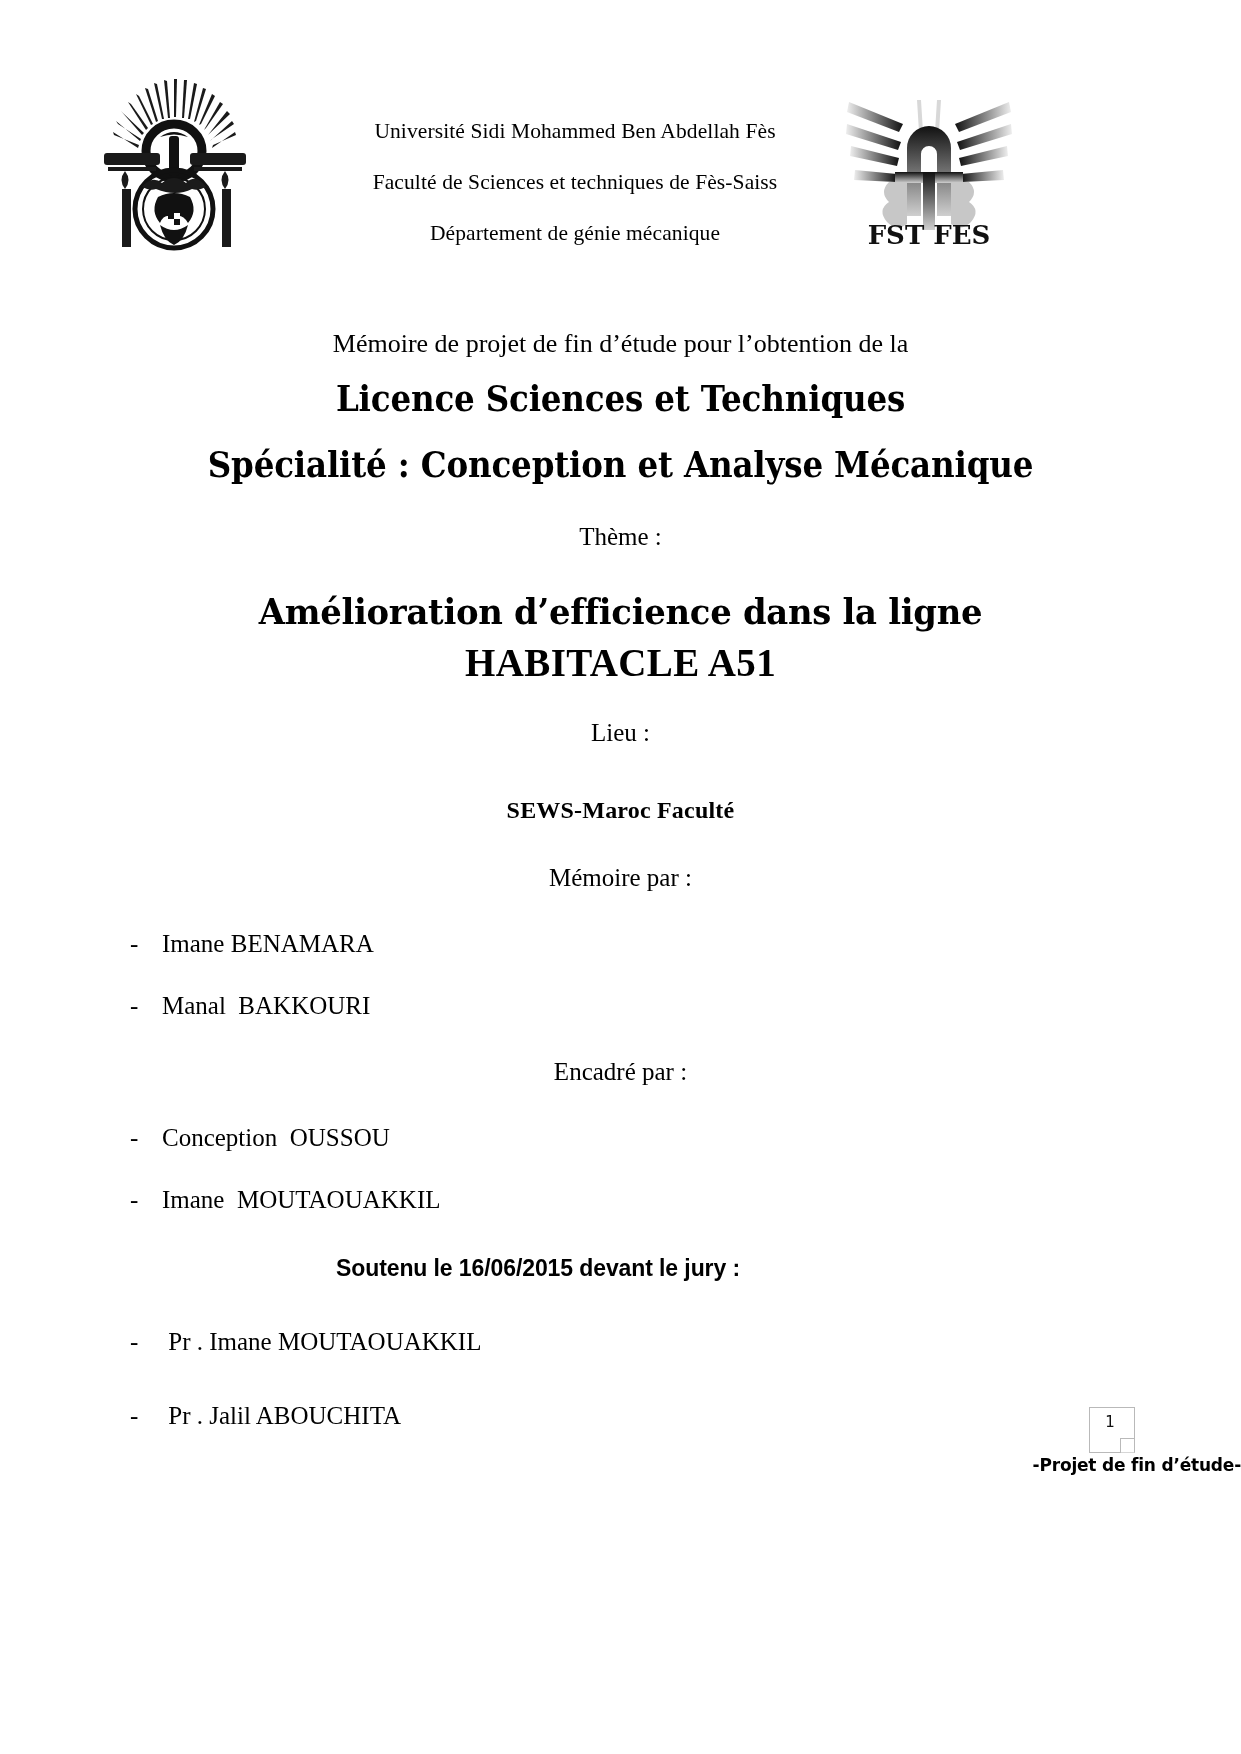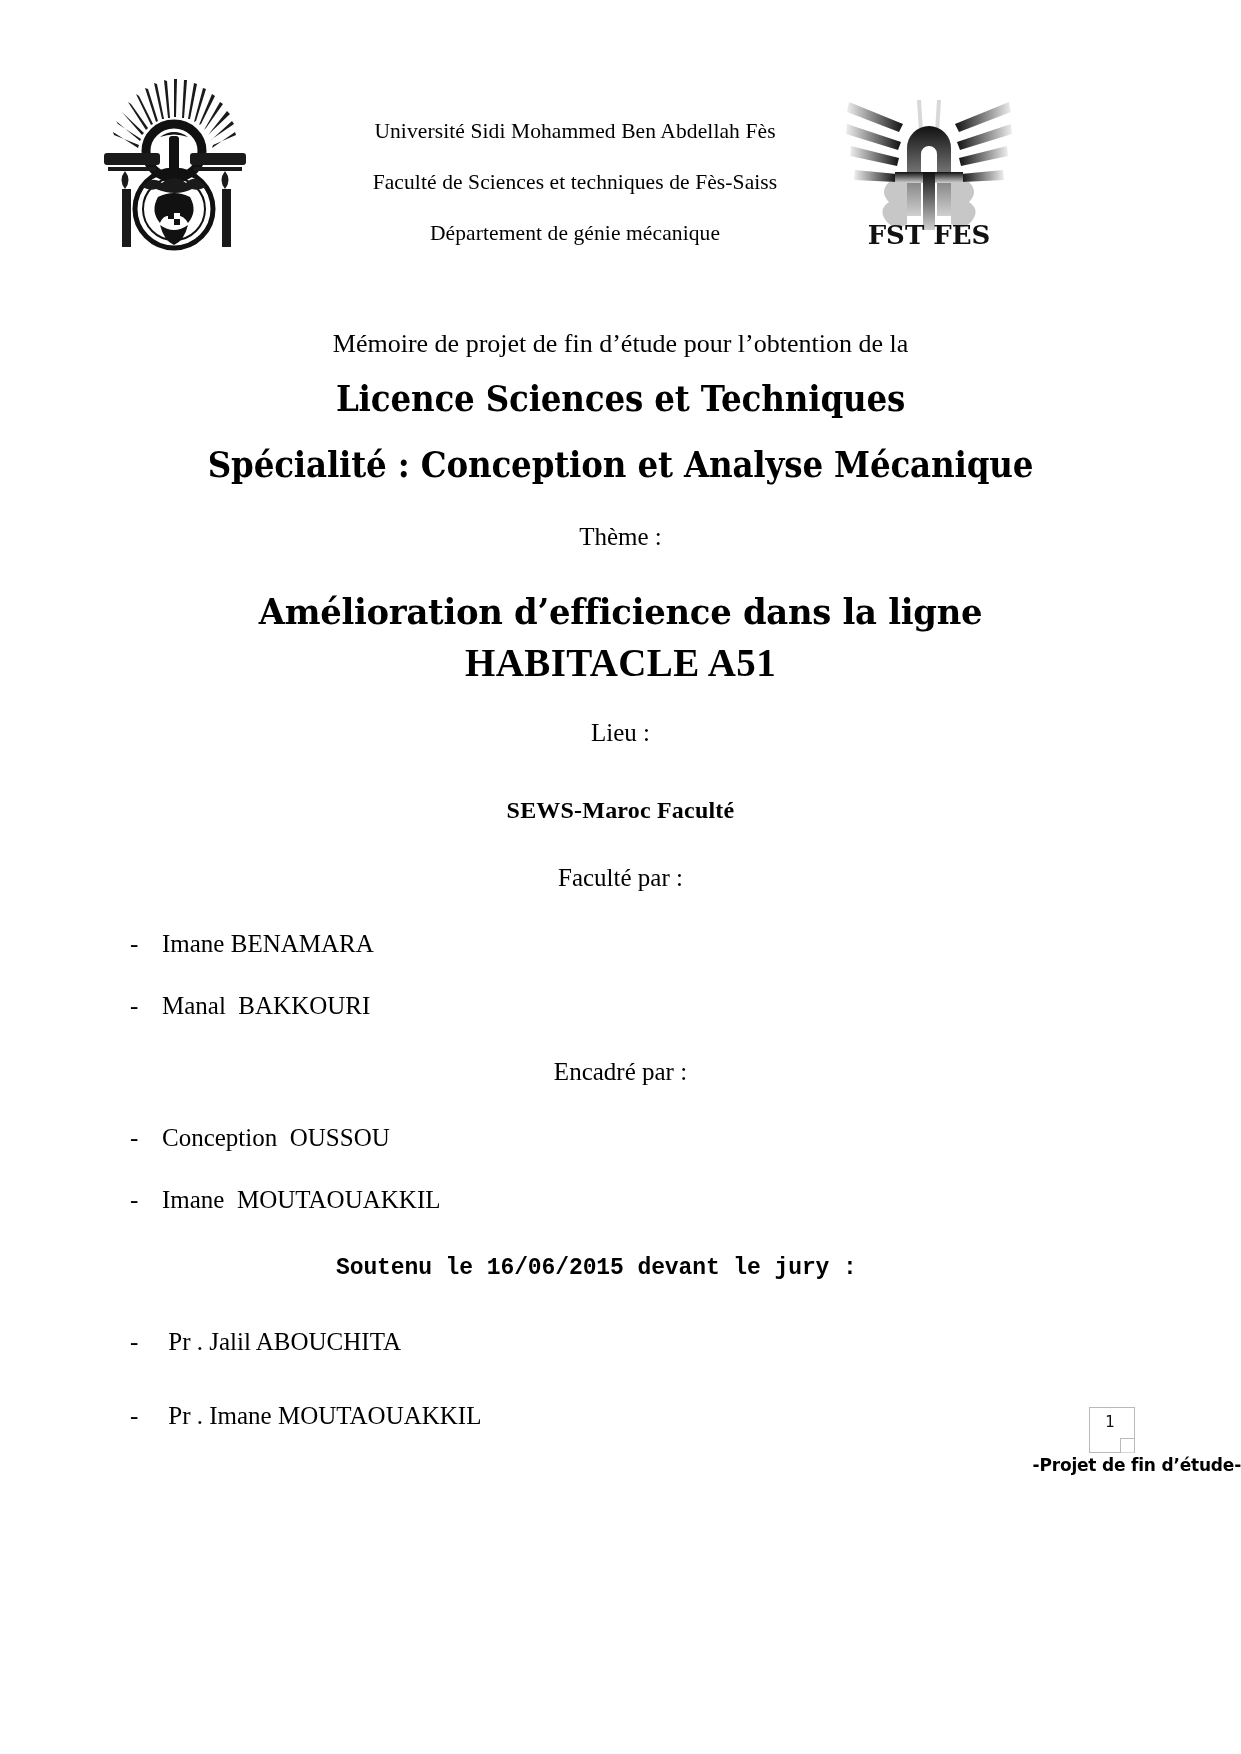--- a/index.html
+++ b/index.html
@@ -123,21 +123,21 @@
     line-height: 62px;
     padding-left: 130px;
     white-space: pre;
   }
   .name-dash {
     display: inline-block;
     width: 32px;
   }
 
   .jury-heading {
-    font-family: Liberation Mono, monospace;
+    font-family: Liberation Sans, sans-serif;
     font-weight: bold;
     font-size: 23px;
     line-height: 74px;
     padding-left: 336px;
     letter-spacing: -0.1px;
   }
   .jury-item {
     font-size: 25px;
     line-height: 74px;
     padding-left: 130px;
@@ -316,39 +316,39 @@
   <div class="center-line theme-label">Thème :</div>
 
   <div class="center-line thesis-title">Amélioration d’efficience dans la ligne</div>
 
   <div class="center-line thesis-title-2">HABITACLE A51</div>
 
   <div class="center-line lieu-label">Lieu :</div>
 
   <div class="center-line lieu-value">SEWS-Maroc Faculté</div>
 
-  <div class="center-line presente-label">Faculté par :</div>
+  <div class="center-line presente-label">Mémoire par :</div>
 
   <ul class="name-list">
     <li class="name-item"><span class="name-dash">-</span><span>Imane BENAMARA</span></li>
     <li class="name-item"><span class="name-dash">-</span><span>Manal  BAKKOURI</span></li>
   </ul>
 
   <div class="center-line encadre-label">Encadré par :</div>
 
   <ul class="name-list">
     <li class="name-item"><span class="name-dash">-</span><span>Conception  OUSSOU</span></li>
     <li class="name-item"><span class="name-dash">-</span><span>Imane  MOUTAOUAKKIL</span></li>
   </ul>
 
   <div class="jury-heading">Soutenu le 16/06/2015 devant le jury :</div>
 
   <ul class="name-list">
+    <li class="jury-item"><span class="name-dash">-</span><span> Pr . Imane MOUTAOUAKKIL</span></li>
     <li class="jury-item"><span class="name-dash">-</span><span> Pr . Jalil ABOUCHITA</span></li>
-    <li class="jury-item"><span class="name-dash">-</span><span> Pr . Imane MOUTAOUAKKIL</span></li>
   </ul>
 </div>
 
 <div class="footer-note">
   <span>-Projet de fin d’étude-</span>
 </div>
 
 <div class="page-corner">
   <div class="num">1</div>
   <div class="fold"></div>

